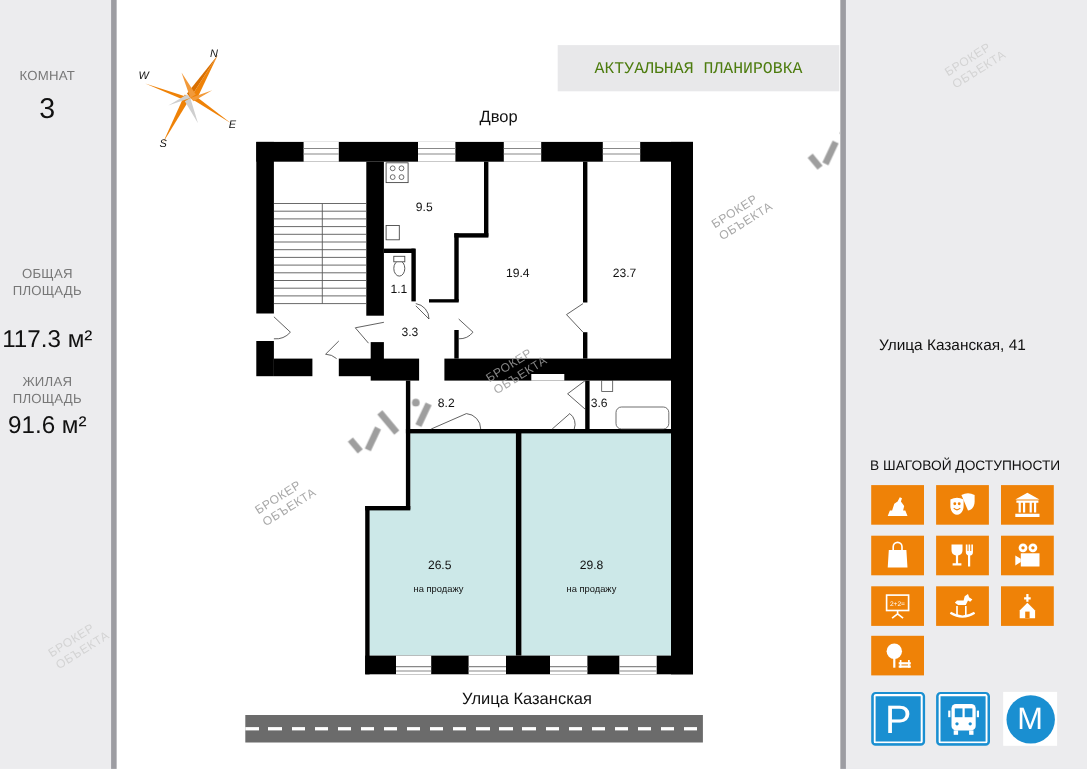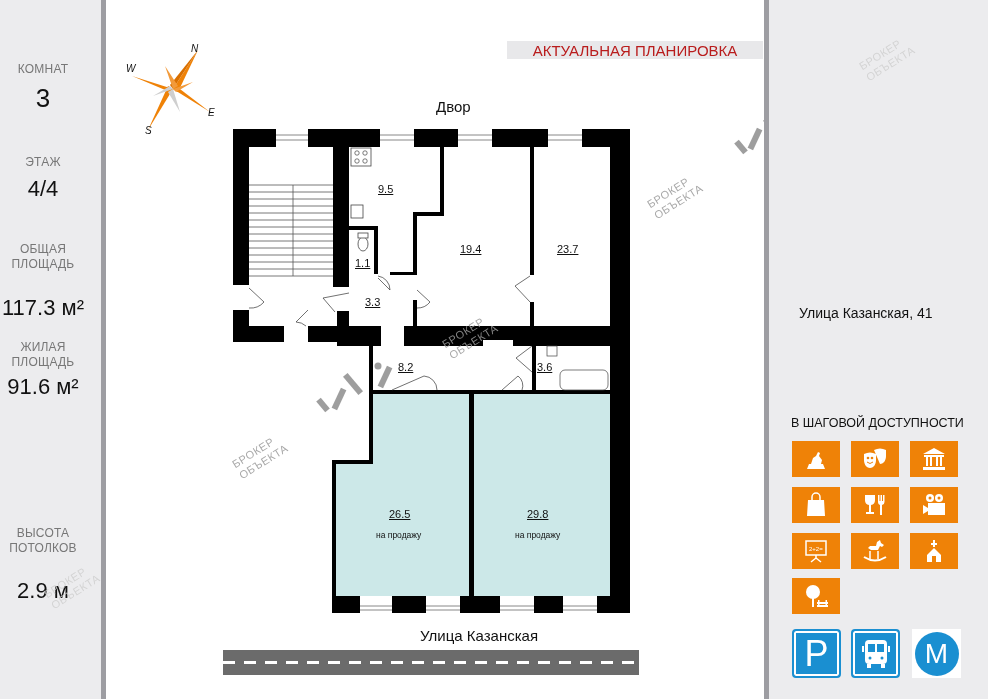--- a/index.html
+++ b/index.html
@@ -18,60 +18,51 @@
   #walk-title { position: absolute; left: 22px; top: 416px; font-size: 12.5px; color: #111; }
   .amen { position: absolute; width: 48px; height: 36px; background: #ef8207; display: flex; align-items: center; justify-content: center; }
   .amen svg { width: 28px; height: 28px; }
   .trans { position: absolute; top: 629px; width: 49px; height: 49px; display: flex; align-items: center; justify-content: center; }
   .sign { background: #1a8fd1; border: 2px solid #1a8fd1; border-radius: 4px; box-shadow: inset 0 0 0 2px #fff; }
   .sign-p { color: #fff; font-size: 36px; font-family: "Liberation Sans", sans-serif; }
   .metro-wrap { background: #fff; }
   .metro { width: 44px; height: 44px; border-radius: 50%; background: #1a8fd1; color: #fff; font-size: 28px; display: flex; align-items: center; justify-content: center; }
 
   
-  #title-box { position: absolute; left: 507px; top: 41px; width: 256px; height: 18px; background: #e8e8ea; display: flex; align-items: center; justify-content: center; font-size: 15px; color: #b91c1c; }
+  #title-box { position: absolute; left: 507px; top: 41px; width: 256px; height: 42px; background: #e8e8ea; display: flex; align-items: center; justify-content: center; font-size: 15px; color: #4d7c0f; font-family: Liberation Mono, monospace; }
   #compass { position: absolute; left: 118px; top: 36px; width: 110px; height: 100px; }
   #yard { position: absolute; left: 416px; top: 98px; font-size: 15px; color: #111; margin-left: 20px; }
   #street-label { position: absolute; left: 375px; top: 627px; font-size: 15px; color: #111; margin-left: 45px; }
   #road { position: absolute; left: 223px; top: 650px; width: 416px; height: 25px; background: #6b6b6b; }
   #road .dash { position: absolute; left: 0; top: 11px; width: 100%; height: 3px; background: repeating-linear-gradient(to right, #fff 0 12px, transparent 12px 21px); }
 
   .plan { position: absolute; left: 0; top: 0; }
-  .room-label { position: absolute; font-size: 11px; color: #111; text-decoration: underline; }
+  .room-label { position: absolute; font-size: 11px; color: #111; }
   .sale-label { position: absolute; font-size: 8.5px; color: #111; }
 
   .wm { position: absolute; font-size: 11px; color: #9a9a9a; line-height: 13px; transform: rotate(-32deg); transform-origin: left top; letter-spacing: 0.5px; opacity: 0.85; }
   .wm.light { color: #d0d0d0; }
 </style>
 </head>
 <body>
 
 <div id="left-panel">
   <div class="stat" style="top:62px">
     <div class="lbl">КОМНАТ</div>
     <div class="val big">3</div>
   </div>
-  <div class="stat" style="top:155px">
-    <div class="lbl">ЭТАЖ</div>
-    <div class="val">4/4</div>
-  </div>
   <div class="stat" style="top:242px">
     <div class="lbl">ОБЩАЯ</div>
     <div class="lbl">ПЛОЩАДЬ</div>
     <div class="val" style="margin-top:23px">117.3 м²</div>
   </div>
   <div class="stat" style="top:340px">
     <div class="lbl">ЖИЛАЯ</div>
     <div class="lbl">ПЛОЩАДЬ</div>
     <div class="val" style="margin-top:4px">91.6 м²</div>
-  </div>
-  <div class="stat" style="top:526px">
-    <div class="lbl">ВЫСОТА</div>
-    <div class="lbl">ПОТОЛКОВ</div>
-    <div class="val" style="margin-top:22px">2.9 м</div>
   </div>
   <div class="wm light" style="left:42px;top:590px">
       <div>БРОКЕР</div>
       <div>ОБЪЕКТА</div>
     </div>
 </div>
 
 <div id="title-box">АКТУАЛЬНАЯ ПЛАНИРОВКА</div>
 
 <div id="compass">

